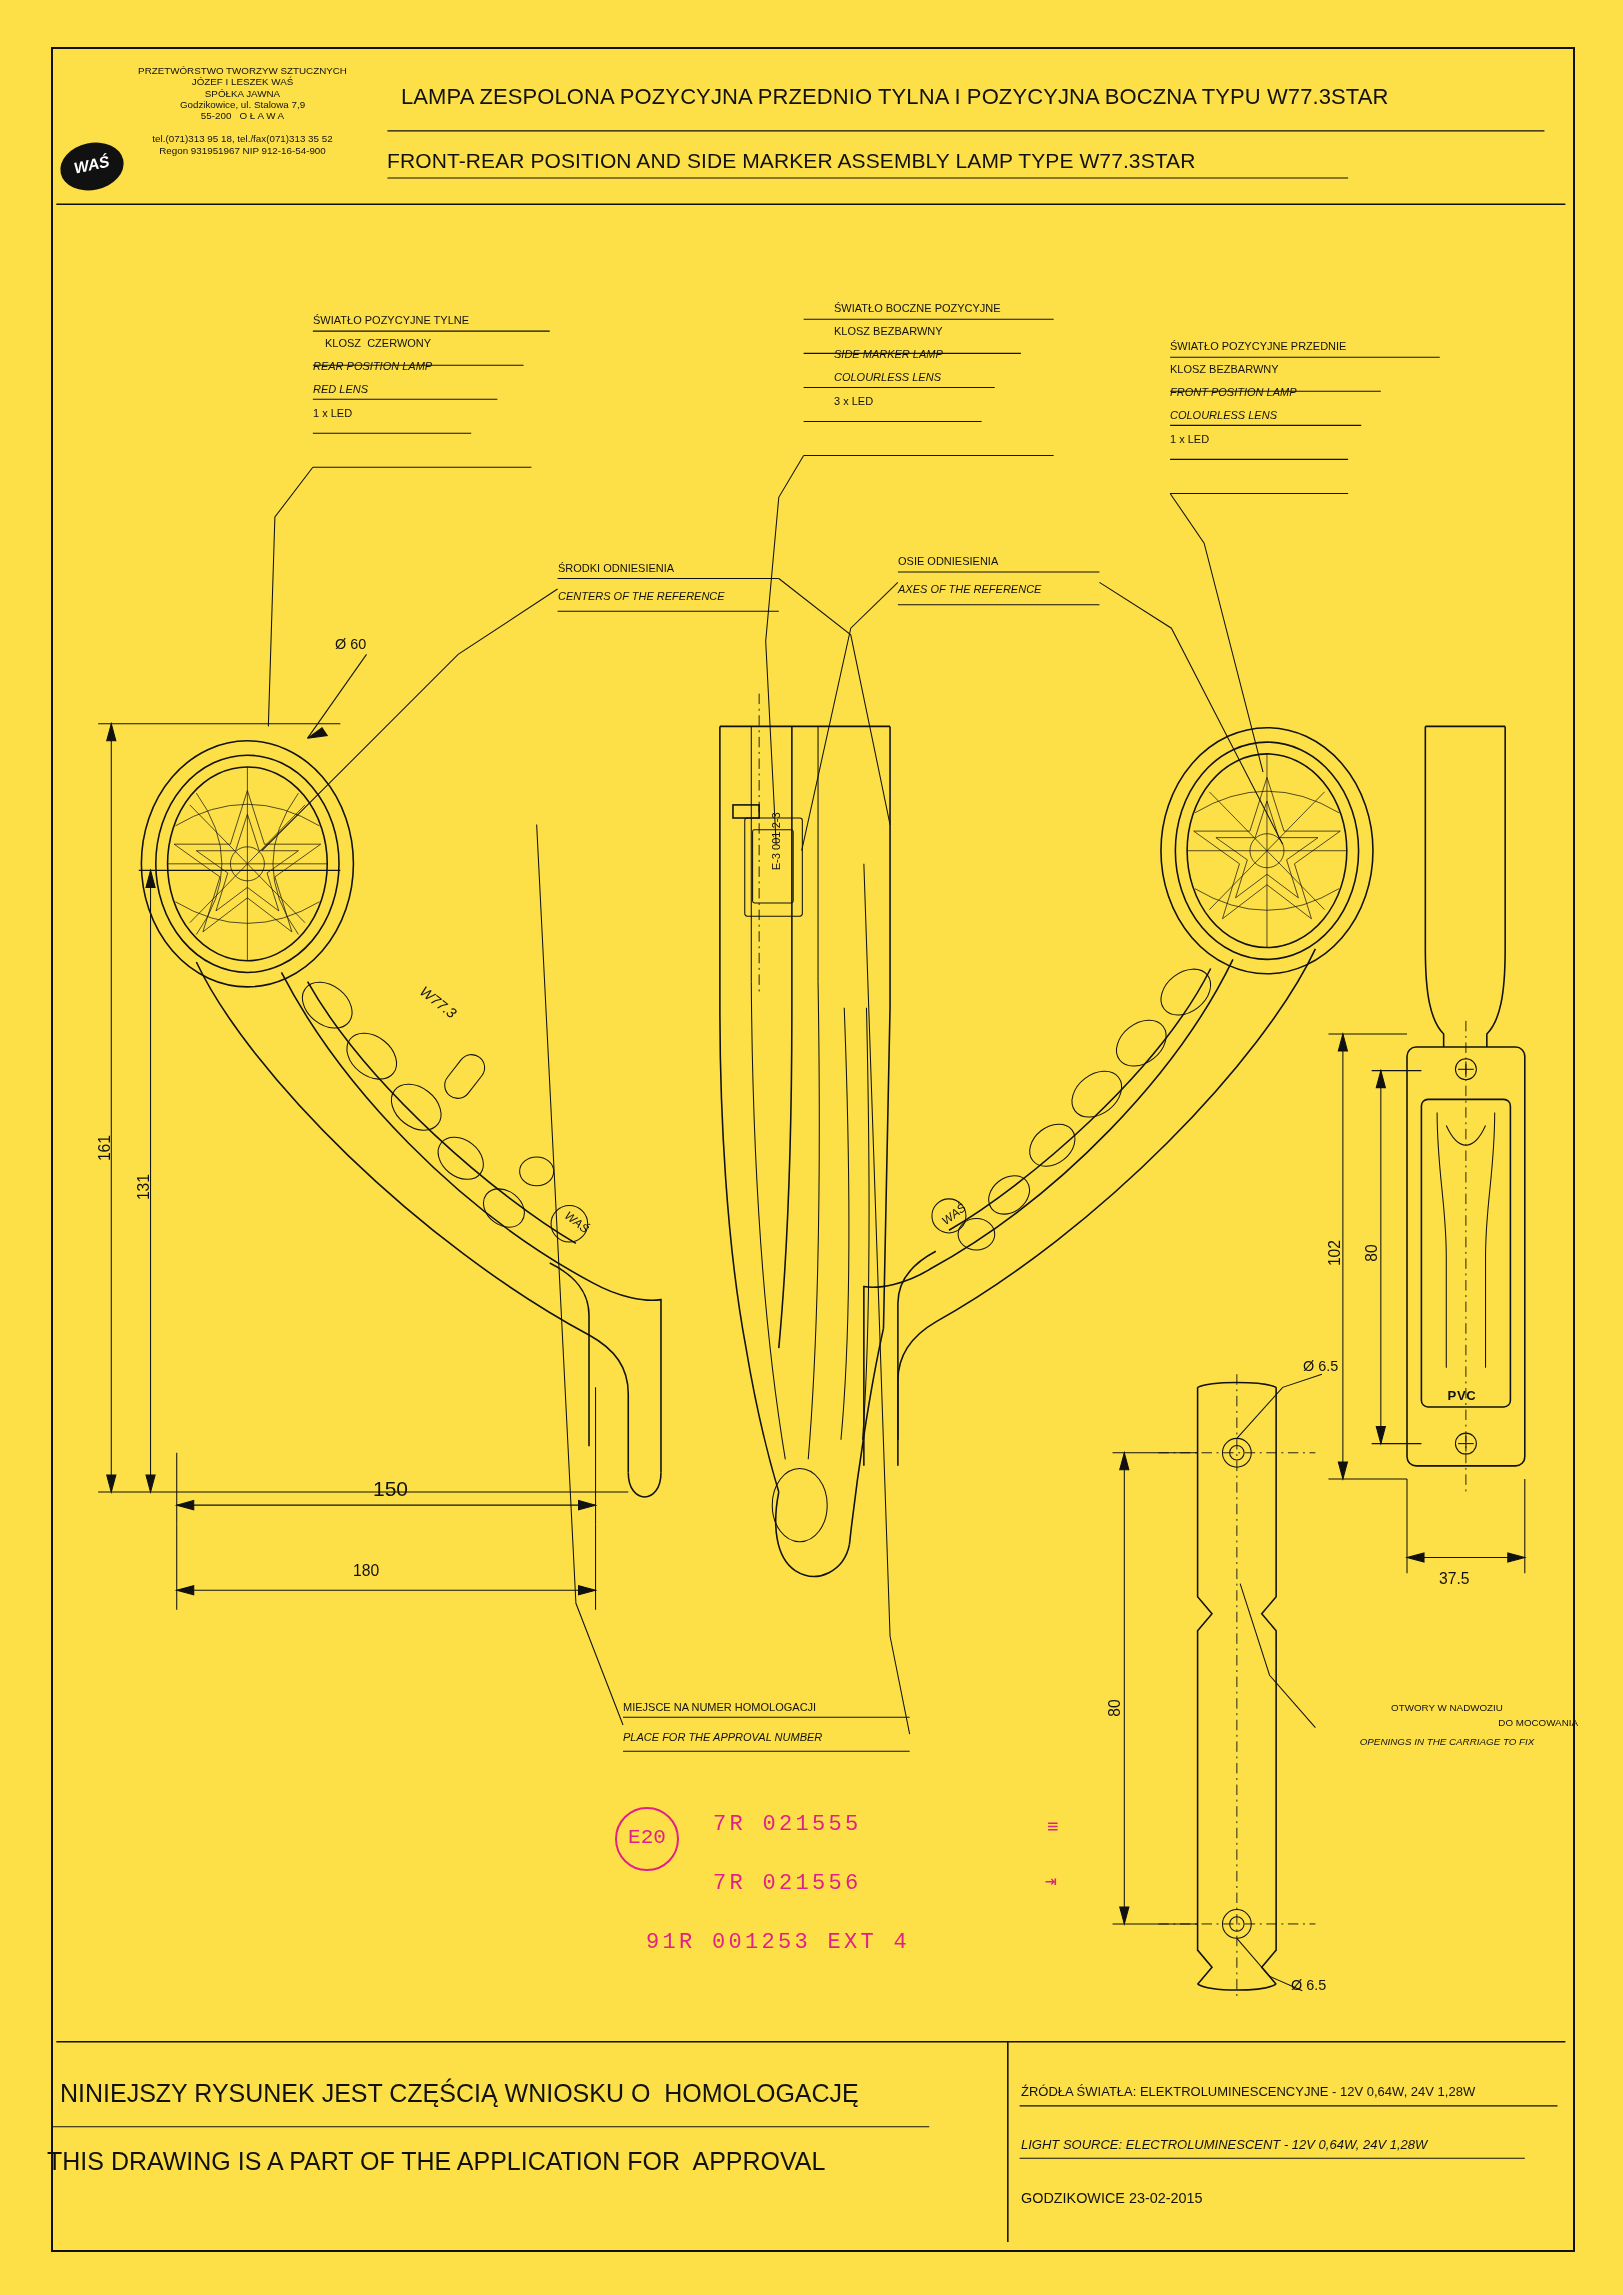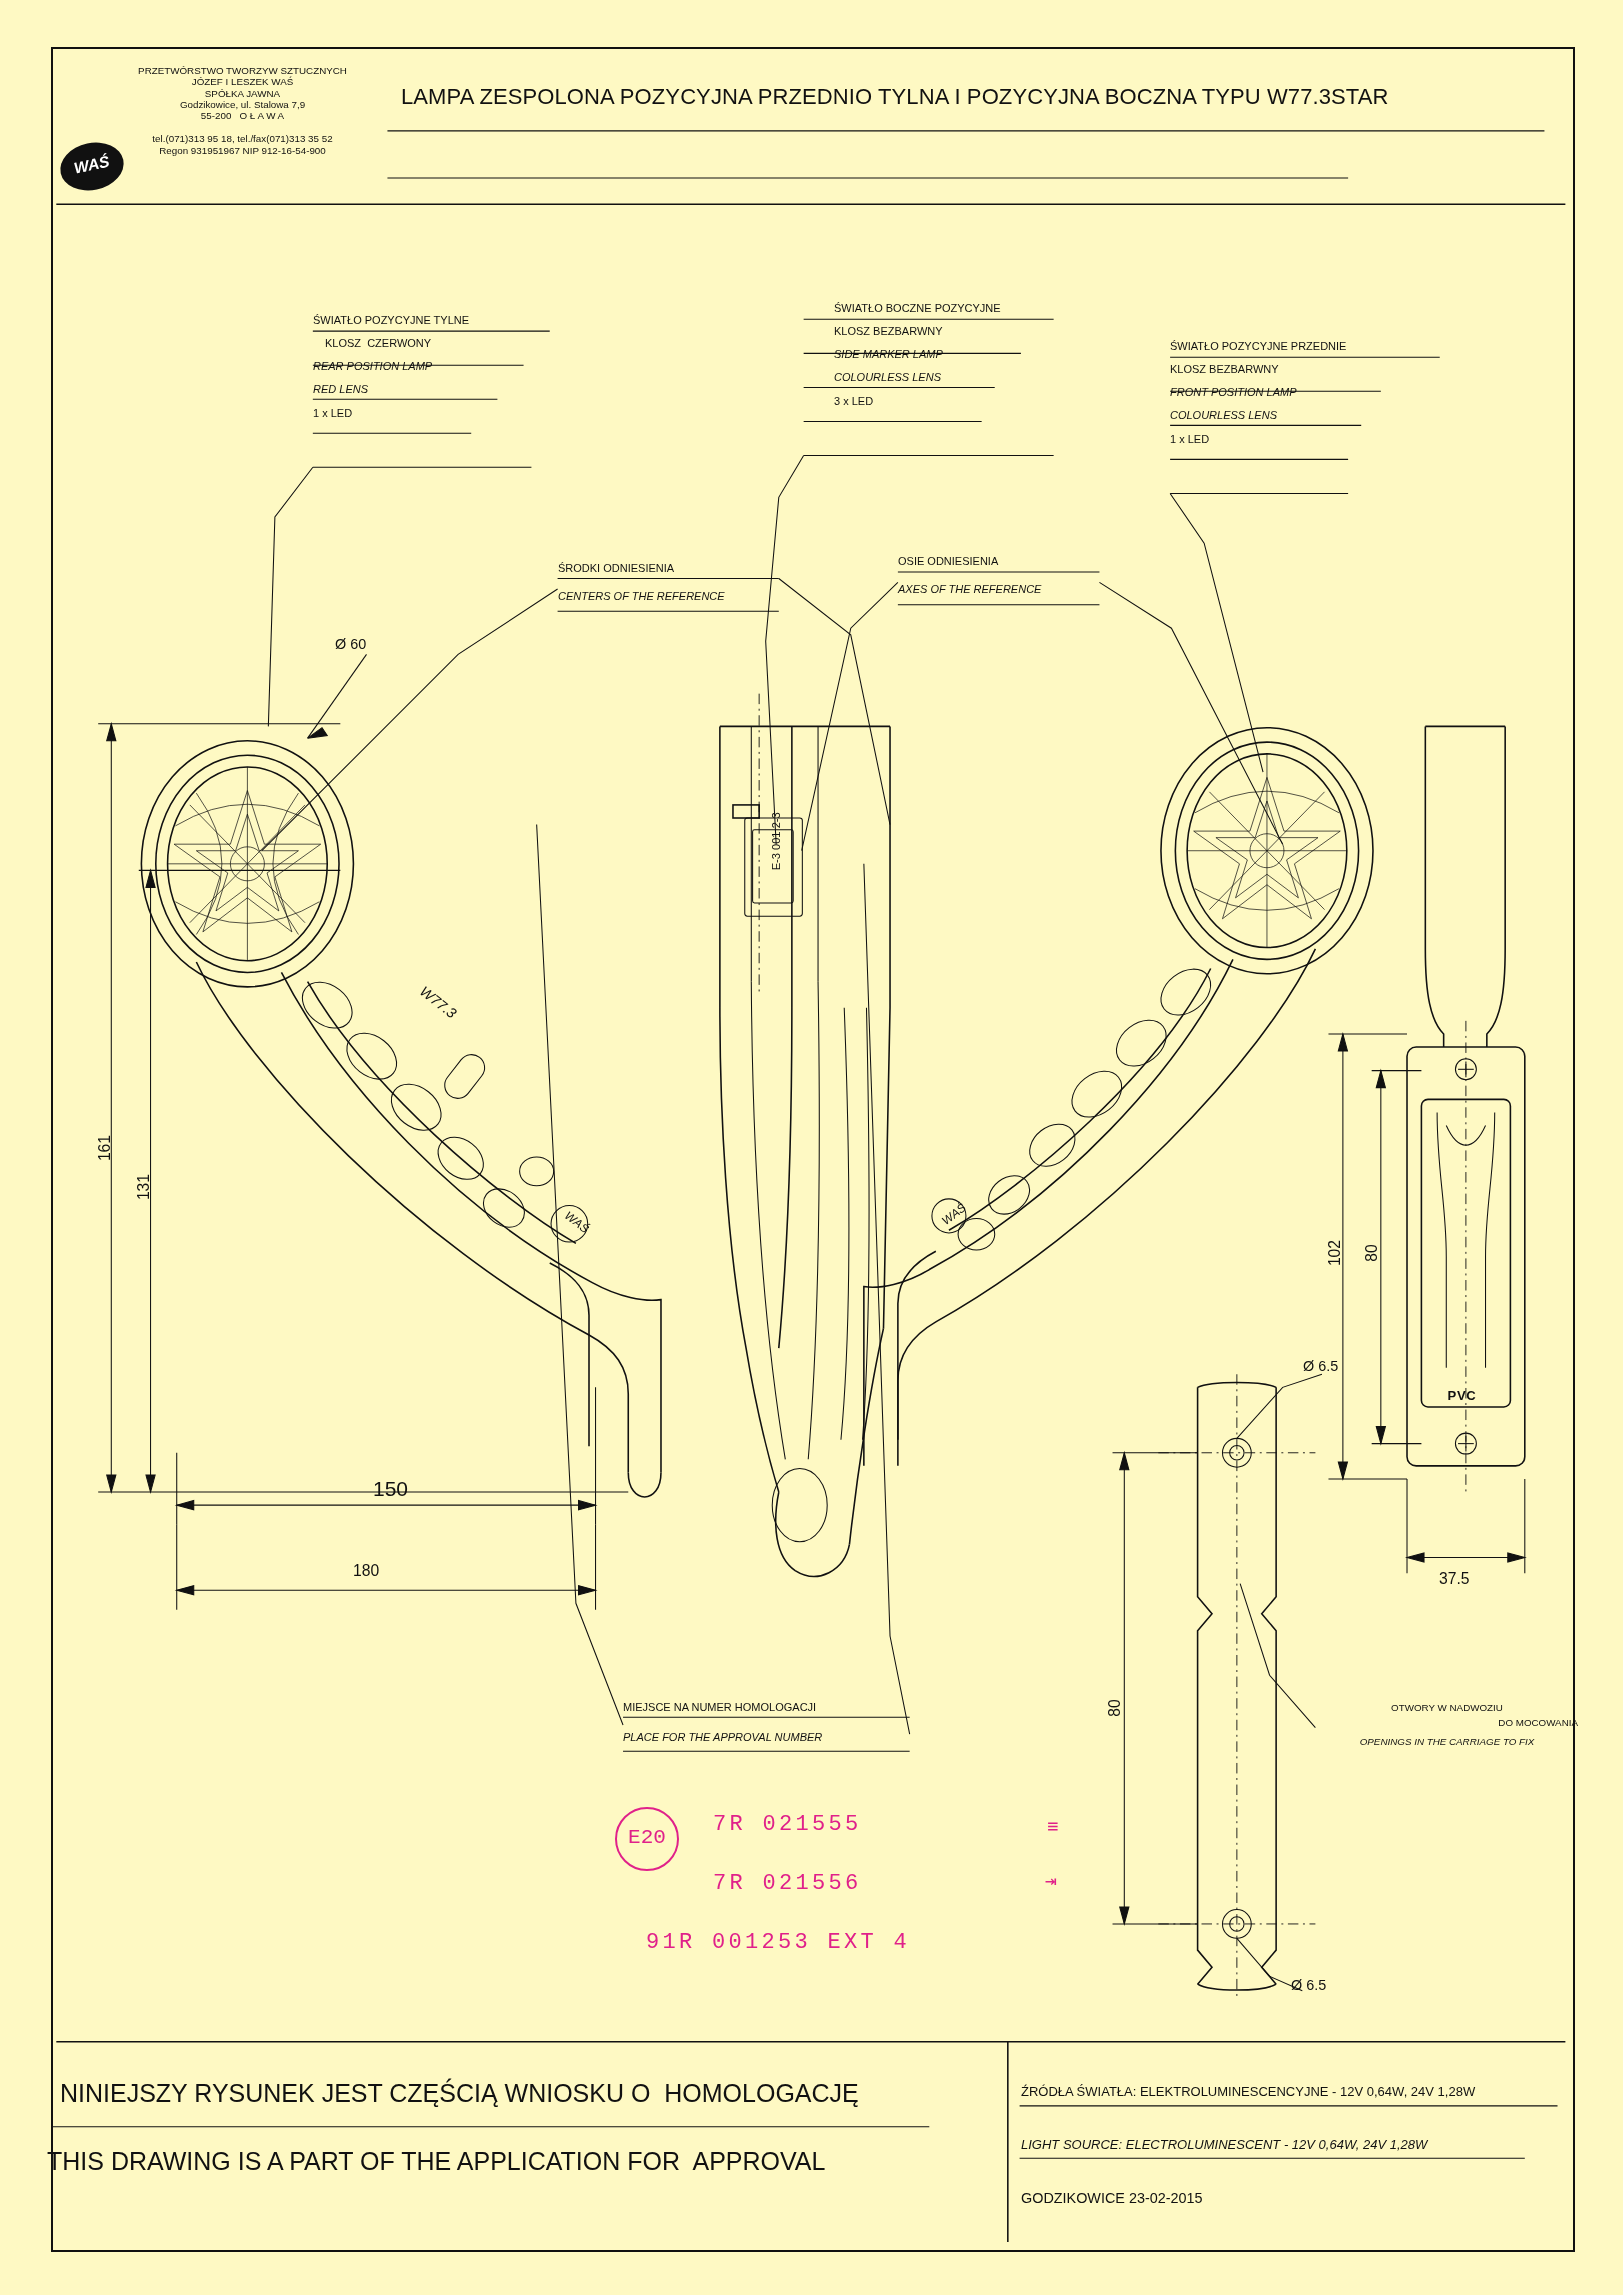--- a/index.html
+++ b/index.html
@@ -1,17 +1,17 @@
 <!DOCTYPE html>
 <html style="font-size:10.5px"><head>
 <meta charset="utf-8">
 <style>
   html,body{margin:0;padding:0;background:#ffffff;}
   body{width:1623px;height:2295px;position:relative;font-family:"Liberation Sans",sans-serif;color:#111;}
-  .sheet{position:absolute;left:0;top:0;width:1623px;height:2295px;background:#fef9c3;}
+  .sheet{position:absolute;left:0;top:0;width:1623px;height:2295px;background:#fde047;}
   .frame{position:absolute;left:51px;top:47px;width:1520px;height:2201px;border:2px solid #111;}
   .abs{position:absolute;}
   .txt{position:absolute;white-space:pre;line-height:1.15;}
   .small{font-size:11px;}
   .tiny{font-size:9.8px;}
   svg{position:absolute;left:0;top:0;overflow:visible;}
   .ln{stroke:#111;fill:none;}
   .thin{stroke-width:1.6;}
   .med{stroke-width:2.4;}
   .dash{stroke-dasharray:16 7 3 7;stroke-width:1.4;}
@@ -35,20 +35,21 @@
     <div class="txt tiny" style="position:relative;text-align:center;width:100%;">55-200   O Ł A W A</div>
     <div class="txt tiny" style="position:relative;text-align:center;width:100%;margin-top:12px;">tel.(071)313 95 18, tel./fax(071)313 35 52</div>
     <div class="txt tiny" style="position:relative;text-align:center;width:100%;">Regon 931951967 NIP 912-16-54-900</div>
   </div>
 
   <div class="logo-oval" style="left:60px;top:143px;width:60px;height:43px;transform:rotate(-12deg);background:#111;">
     <div class="txt" style="left:0;top:10.5px;width:60px;text-align:center;color:#fff;font-size:15.7px;font-style:italic;font-weight:bold;">WAŚ</div>
   </div>
 
   <div class="txt" style="left:401px;top:84px;font-size:22px;letter-spacing:0.1px;">LAMPA ZESPOLONA POZYCYJNA PRZEDNIO TYLNA I POZYCYJNA BOCZNA TYPU W77.3STAR</div>
+  <div class="txt" style="left:387px;top:149px;font-size:21px;letter-spacing:0.1px;">FRONT-REAR POSITION AND SIDE MARKER ASSEMBLY LAMP TYPE W77.3STAR</div>
 
   <svg width="1623" height="2295" viewBox="0 0 2480 3507">
     <line class="ln thin" x1="592" y1="200" x2="2360" y2="200"></line>
     <line class="ln thin" x1="592" y1="272" x2="2060" y2="272"></line>
     <line class="ln med" x1="86" y1="312" x2="2392" y2="312"></line>
   </svg>
 
   <div class="abs" style="left:313px;top:314px;">
     <div class="txt small" style="position:relative;">ŚWIATŁO POZYCYJNE TYLNE</div>
     <div class="txt small" style="position:relative;top:10.5px;padding-left:12px;">KLOSZ  CZERWONY</div>

